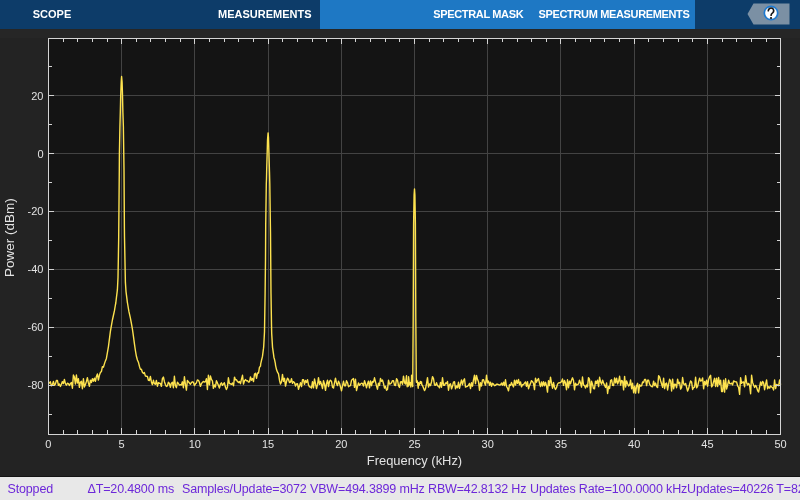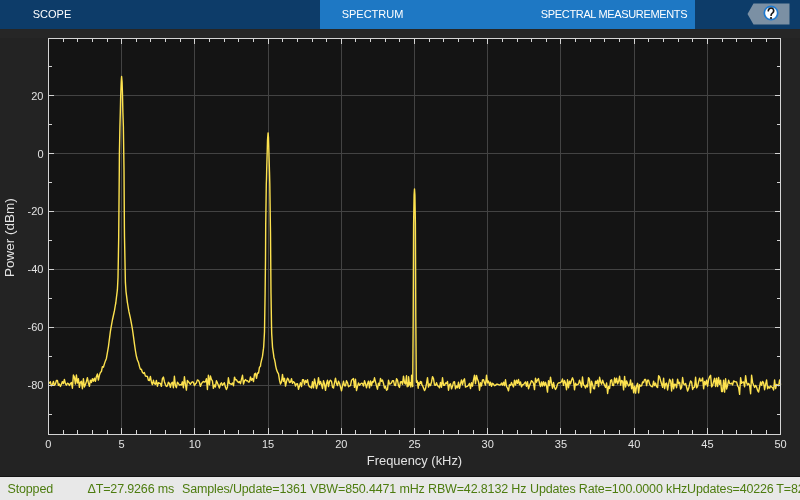--- a/index.html
+++ b/index.html
@@ -1,27 +1,28 @@
 <!DOCTYPE html>
 <html><head><meta charset="utf-8">
 <style>
 html,body{margin:0;padding:0}
 body{width:800px;height:500px;background:#232323;font-family:"Liberation Sans",sans-serif;overflow:hidden;position:relative}
 #bar{position:absolute;left:0;top:0;width:800px;height:29px;background:#0d3c69;will-change:transform}
 #ctx{position:absolute;left:320px;top:0;width:375px;height:29px;background:#1e78c4}
-.tab{position:absolute;top:0;height:29px;line-height:29px;color:#fff;font-size:11px;font-weight:normal;transform:translateX(-50%);white-space:nowrap}
-#status{position:absolute;left:0;top:476px;will-change:transform;width:800px;height:24px;background:#e8e8e8;border-top:1px solid #141414;color:#4d7c0f;font-size:12.5px}
+.tab{position:absolute;top:0;height:29px;line-height:29px;color:#fff;font-size:11px;font-weight:bold;transform:translateX(-50%);white-space:nowrap}
+#status{position:absolute;left:0;top:476px;will-change:transform;width:800px;height:24px;background:#e8e8e8;border-top:1px solid #141414;color:#6d28d9;font-size:12.5px}
 #status span{position:absolute;top:5px;white-space:nowrap;letter-spacing:-0.15px}
 </style></head>
 <body>
 <div id="bar">
     <div id="ctx"></div>
     <div class="tab" style="left:52px;letter-spacing:0px">SCOPE</div>
-    <div class="tab" style="left:372.5px;letter-spacing:0px">SPECTRUM</div>
-    <div class="tab" style="left:614px;letter-spacing:-0.35px">SPECTRAL MEASUREMENTS</div>
+    <div class="tab" style="left:264.8px;letter-spacing:0px">MEASUREMENTS</div>
+    <div class="tab" style="left:478.3px;letter-spacing:-0.35px">SPECTRAL MASK</div>
+    <div class="tab" style="left:614px;letter-spacing:-0.35px">SPECTRUM MEASUREMENTS</div>
 <svg width="46" height="26" style="position:absolute;left:746px;top:1px">
 <path d="M1.5 13 L7.5 2.5 H43.5 V23.5 H7.5 Z" fill="#7b90a4"></path>
 <circle cx="25" cy="12" r="6.7" fill="#fff" stroke="#1e7ad0" stroke-width="1.7"></circle>
 <path d="M22.3 9.7 a2.7 2.7 0 1 1 4.3 2.2 c-1.05 0.7 -1.5 1.2 -1.5 2.3" fill="none" stroke="#151515" stroke-width="1.7" stroke-linecap="round"></path>
       <circle cx="25" cy="17" r="1.1" fill="#151515"></circle>
 </svg>
 </div>
 <div style="position:absolute;left:0;top:29px;width:800px;height:9px;background:#262626"></div>
 <svg id="plot" width="800" height="477" style="position:absolute;left:0;top:0;will-change:transform">
 <rect x="48.4" y="38.0" width="732.2" height="396.3" fill="#141414"></rect>
@@ -46,19 +47,19 @@
       <text x="43.5" y="215.4" text-anchor="end">-20</text>
       <text x="43.5" y="273.2" text-anchor="end">-40</text>
       <text x="43.5" y="331.1" text-anchor="end">-60</text>
       <text x="43.5" y="388.9" text-anchor="end">-80</text>
     </g>
 <text x="414.5" y="464.8" text-anchor="middle" font-family="Liberation Sans, sans-serif" font-size="12.9" fill="#e3e3e3">Frequency (kHz)</text>
 <text x="14.5" y="237.6" text-anchor="middle" transform="rotate(-90 14.5 237.6)" font-family="Liberation Sans, sans-serif" font-size="13.5" fill="#e3e3e3">Power (dBm)</text>
 </svg>
 <div id="status">
     <span style="left:7.5px">Stopped</span>
-    <span style="left:87.5px">ΔT=27.9266 ms</span>
-    <span style="left:182px">Samples/Update=1361</span>
-    <span style="left:310px">VBW=850.4471 mHz</span>
+    <span style="left:87.5px">ΔT=20.4800 ms</span>
+    <span style="left:182px">Samples/Update=3072</span>
+    <span style="left:310px">VBW=494.3899 mHz</span>
     <span style="left:428px">RBW=42.8132 Hz</span>
     <span style="left:530px">Updates Rate=100.0000 kHz</span>
     <span style="left:687px">Updates=40226</span>
     <span style="left:776.3px">T=82</span>
   </div>
 </body></html>

